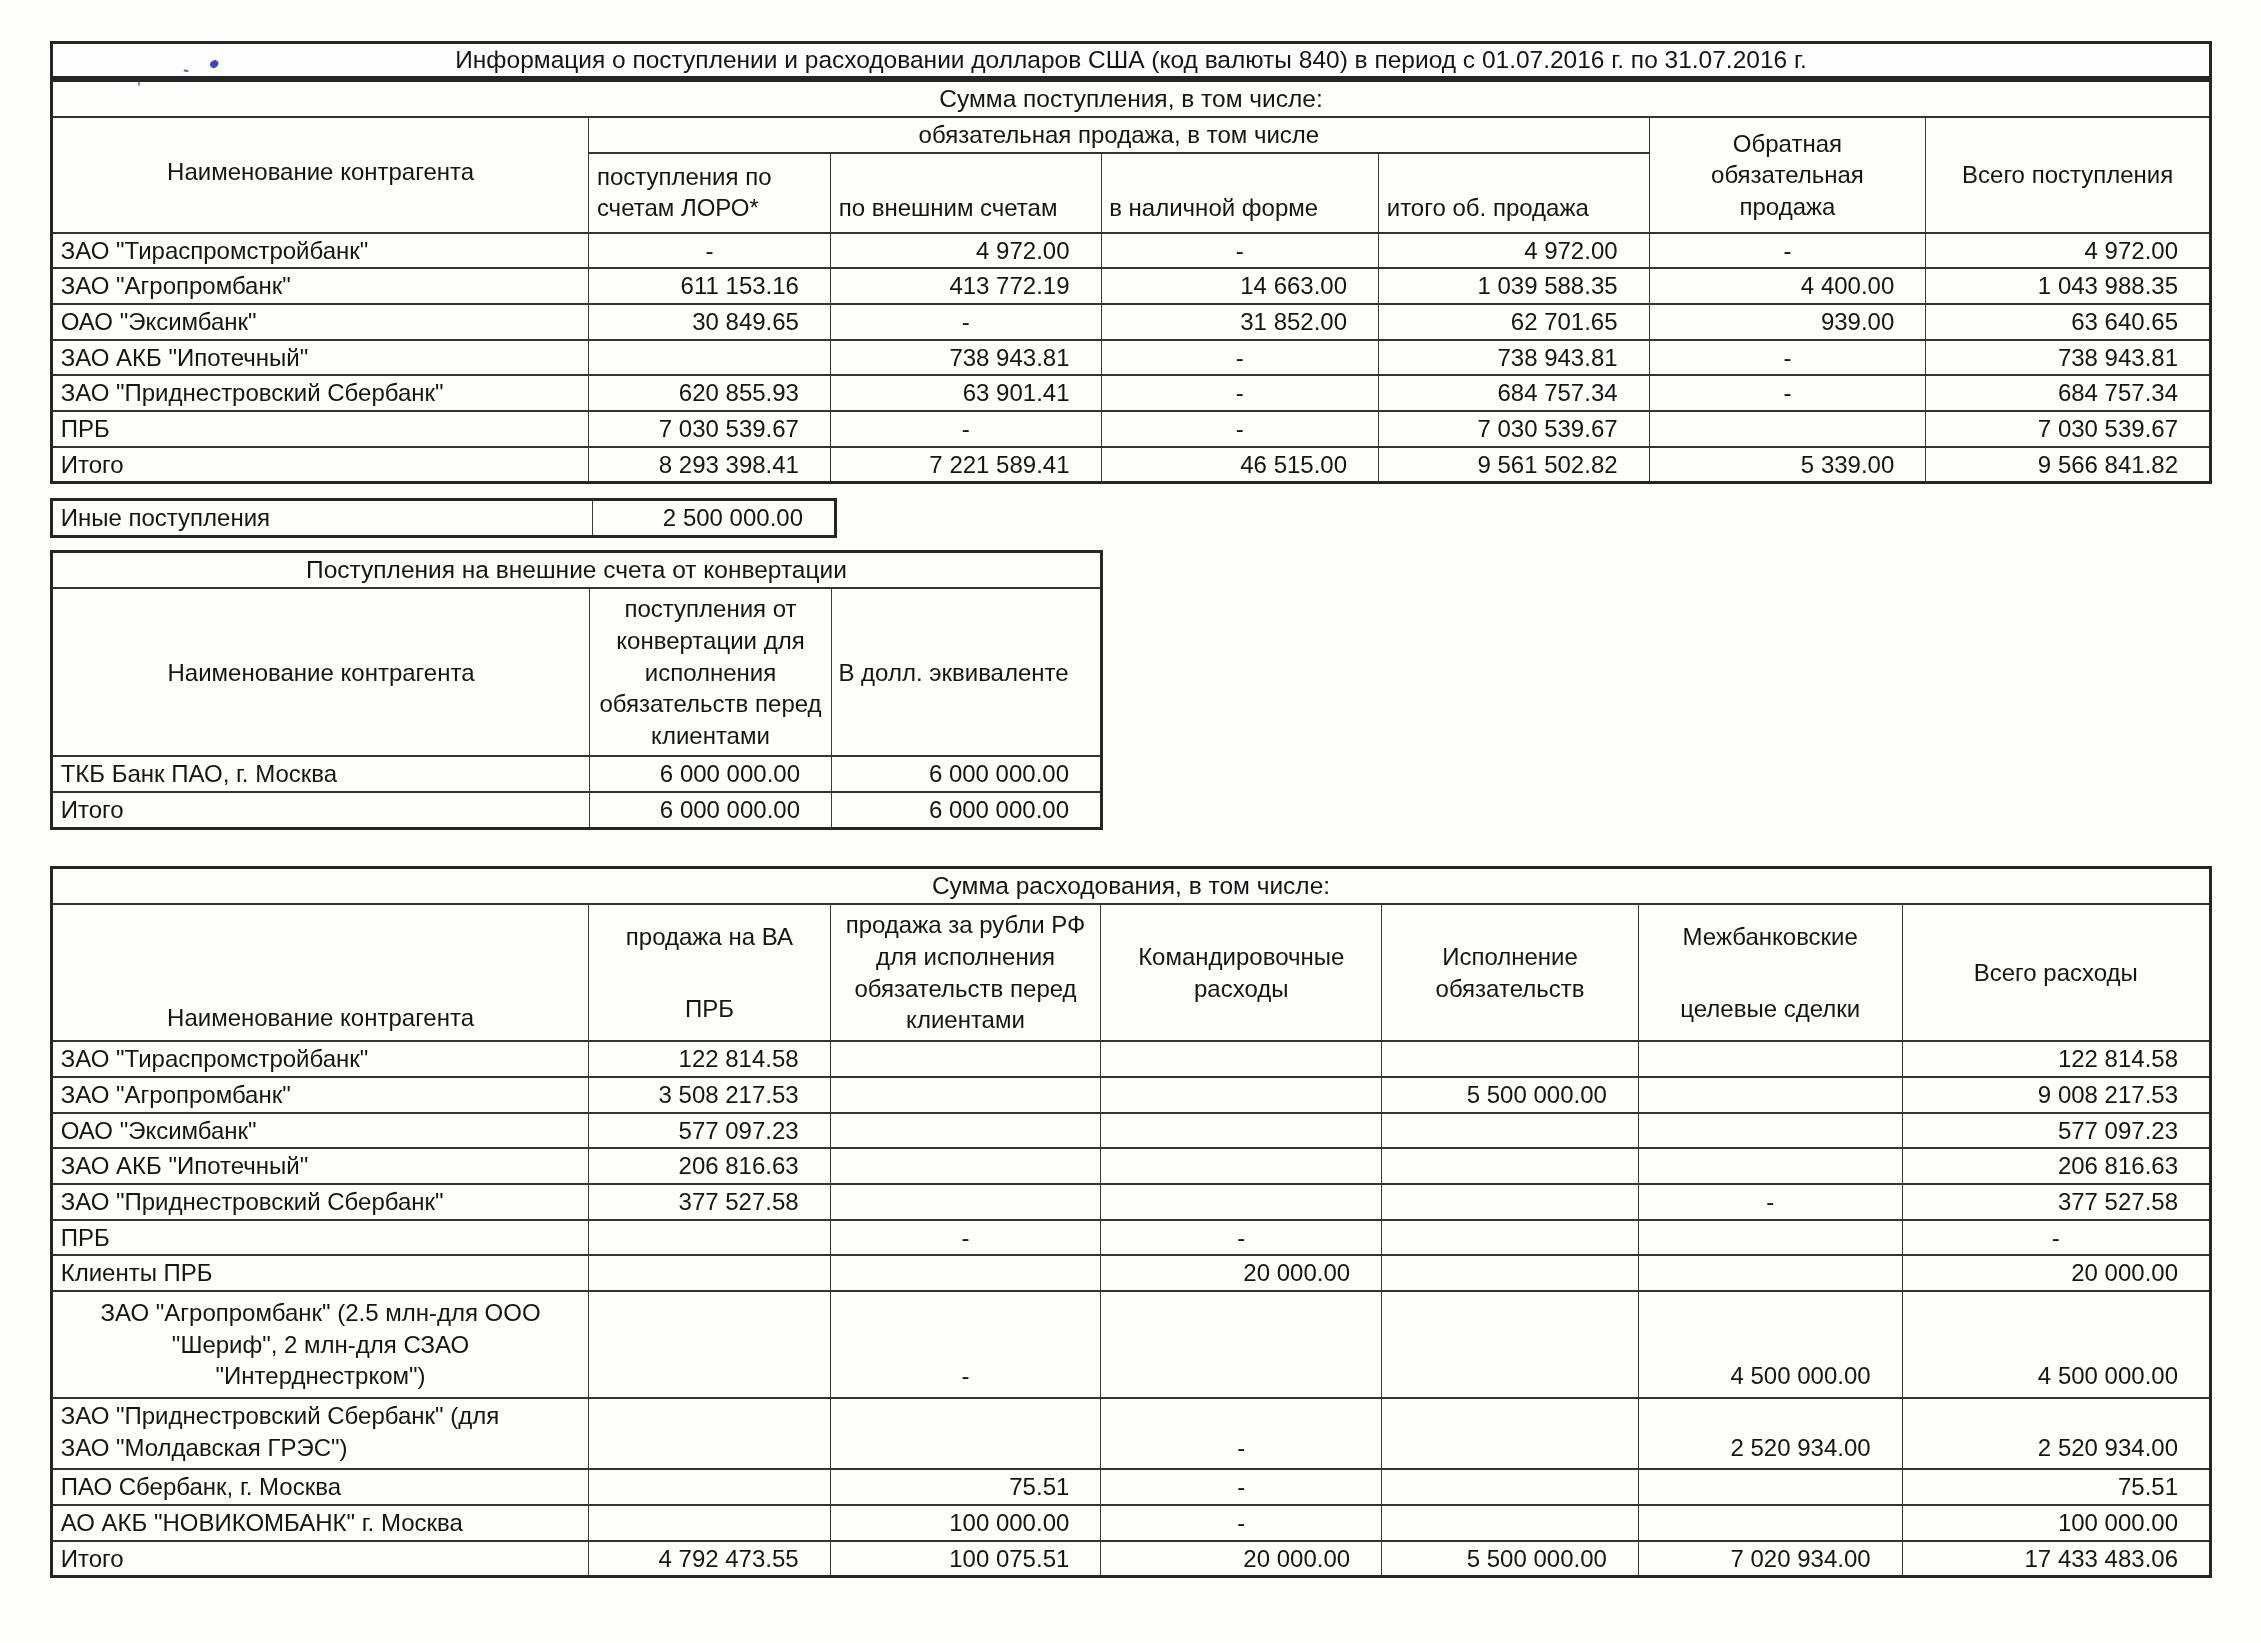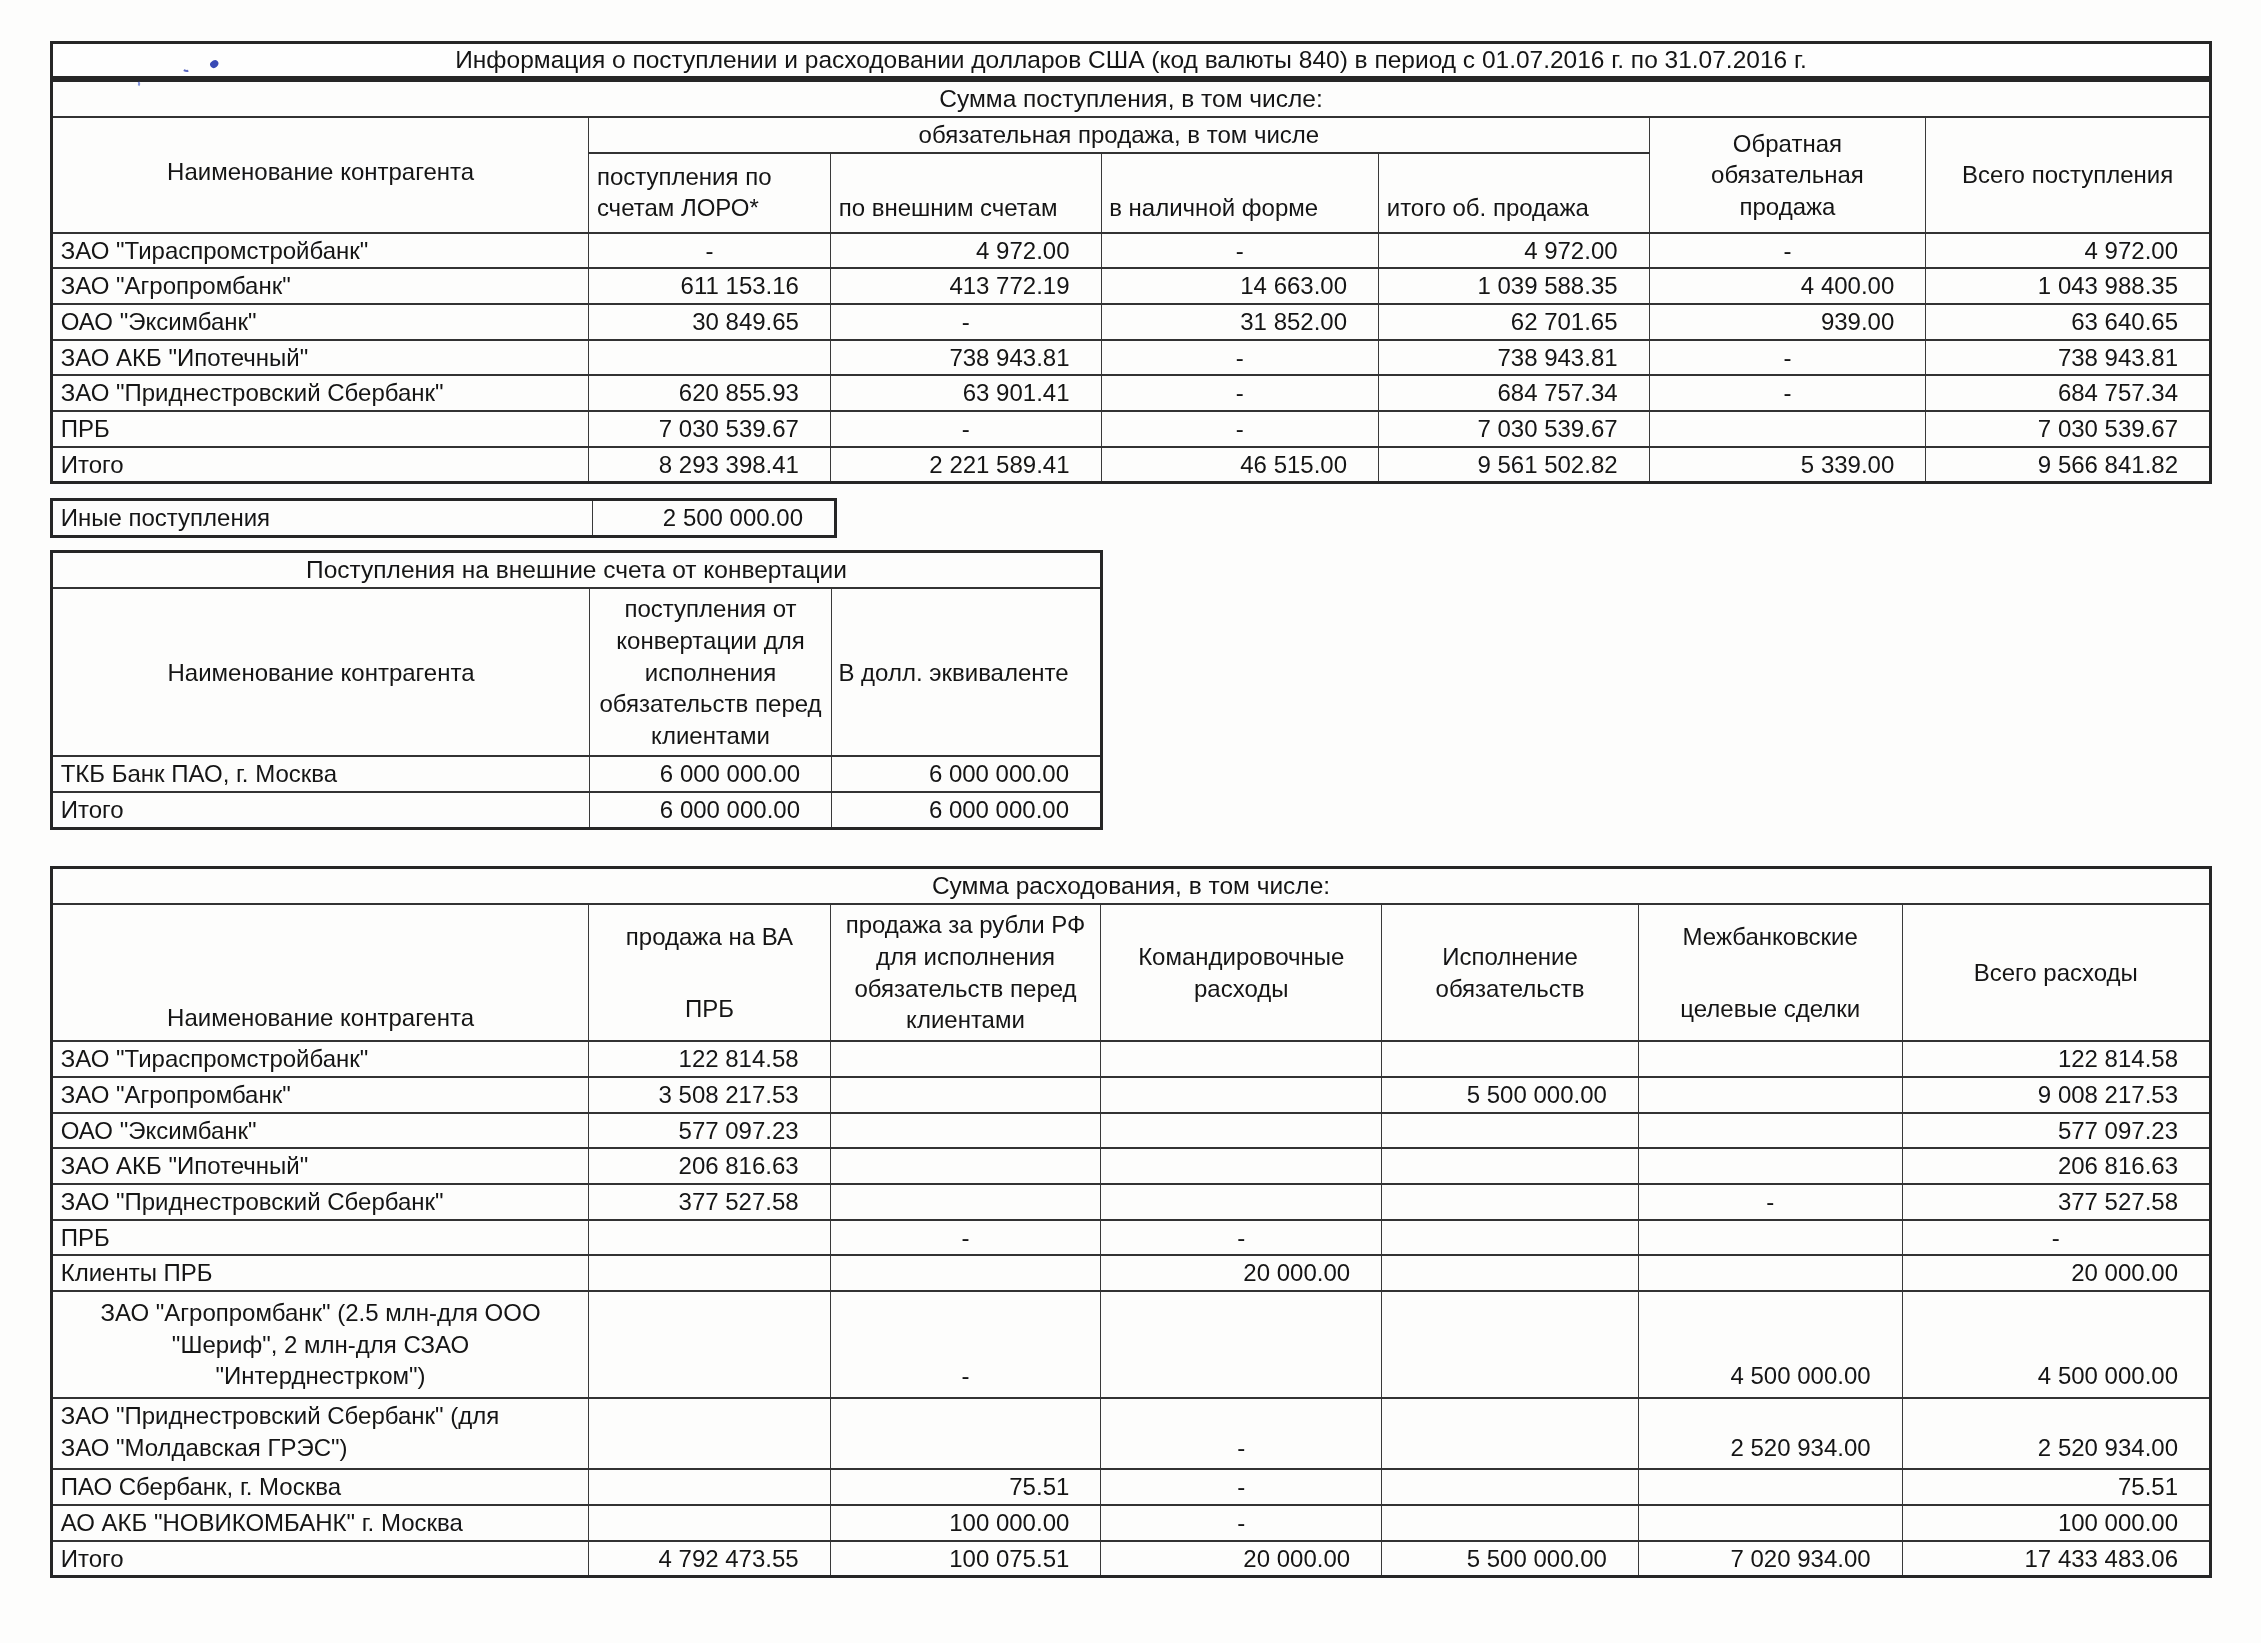--- a/index.html
+++ b/index.html
@@ -158,21 +158,21 @@
             <td class="c-num">7 030 539.67</td>
             <td class="c-dash">-</td>
             <td class="c-dash">-</td>
             <td class="c-num">7 030 539.67</td>
             <td class="c-num"></td>
             <td class="c-num">7 030 539.67</td>
           </tr>
           <tr>
             <td class="c-name">Итого</td>
             <td class="c-num">8 293 398.41</td>
-            <td class="c-num">2 221 589.41</td>
+            <td class="c-num">7 221 589.41</td>
             <td class="c-num">46 515.00</td>
             <td class="c-num">9 561 502.82</td>
             <td class="c-num">5 339.00</td>
             <td class="c-num">9 566 841.82</td>
           </tr>
         </tbody>
     </table>
 
 
     <table class="tbl t-other mt-other" style="width:784px">

